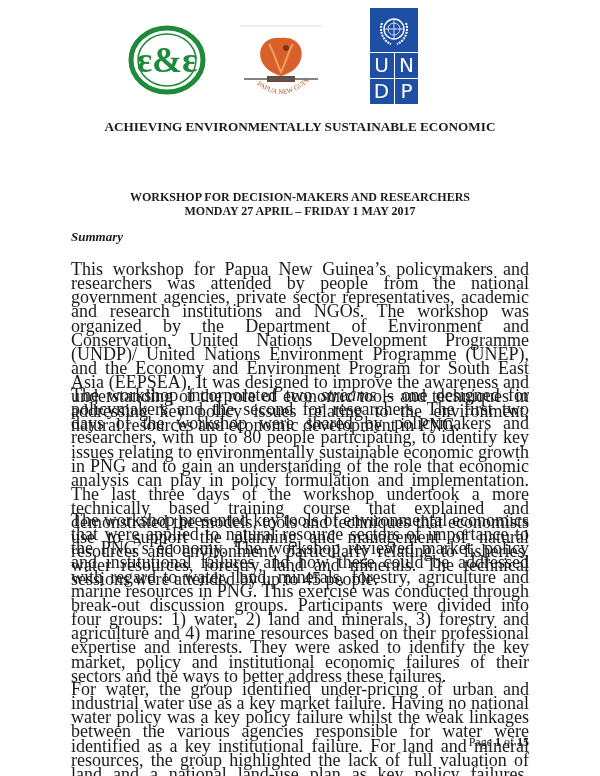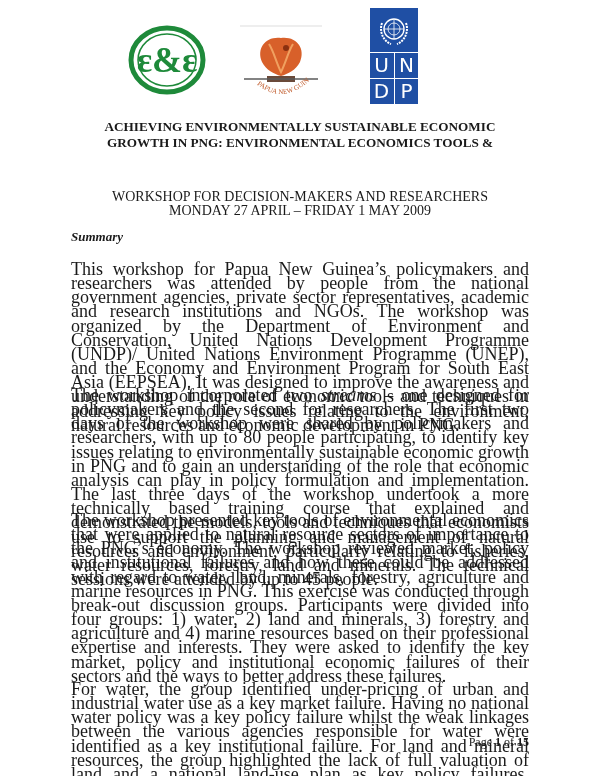--- a/index.html
+++ b/index.html
@@ -17,21 +17,21 @@
                font-family: "DejaVu Sans", sans-serif; font-size: 20px; line-height: 24px; text-align: center; }
   .undp-line-h { position: absolute; left: 0; top: 25px; width: 48px; height: 1px; background: #ffffff; }
   .undp-line-v { position: absolute; left: 24px; top: 0; width: 1px; height: 51px; background: #ffffff; }
   .undp-line-top { position: absolute; left: 0; top: 44px; width: 48px; height: 1px; background: #ffffff; }
   .unep-text { position: absolute; left: 0; top: 50px; width: 70px; text-align: center; color: #1f4fa4;
                font-family: "Liberation Serif", serif; font-size: 14px; font-weight: bold; letter-spacing: 0.2px; }
 
   .title { position: absolute; left: 70px; top: 107px; width: 460px; text-align: center;
            font-weight: bold; font-size: 13.2px; line-height: 15.5px; margin-top: 12px; }
   .subtitle { position: absolute; left: 70px; top: 190px; width: 460px; text-align: center;
-              font-weight: normal; font-size: 14px; line-height: 14px; }
+              font-weight: bold; font-size: 12px; line-height: 14px; }
   .section-heading { position: absolute; left: 71px; top: 229px; font-weight: bold; font-style: italic; font-size: 13px; }
 
   .para { position: absolute; left: 71px; width: 458px; font-size: 18px; line-height: 14.15px;
           text-align: justify; margin: 0; }
   .p1 { top: 262px; }
   .p2 { top: 388px; }
   .p3 { top: 513px; }
   .p4 { top: 638px; margin-top: 44px; }
   .footer { position: absolute; right: 71px; top: 735px; font-size: 12px; }
   .footer b { font-weight: bold; }
@@ -80,26 +80,25 @@
       <div class="undp-cell" style="left:25px;top:26px;">P</div>
       <div class="undp-line-h"></div>
       <div class="undp-line-v"></div>
     </div>
   </div>
 
 </div>
 
 <div class="title">
   <div>ACHIEVING ENVIRONMENTALLY SUSTAINABLE ECONOMIC</div>
-  <div>GROWTH IN PNG: ENVIRONMENTAL ECONOMICS TOOLS &amp;</div>
 </div>
 
 <div class="subtitle">
   <div>WORKSHOP FOR DECISION-MAKERS AND RESEARCHERS</div>
-  <div>MONDAY 27 APRIL – FRIDAY 1 MAY 2009</div>
+  <div>MONDAY 27 APRIL – FRIDAY 1 MAY 2017</div>
 </div>
 
 <div class="section-heading">Summary</div>
 
 <p class="para p1">This workshop for Papua New Guinea’s policymakers and researchers was attended by people from the national government agencies, private sector representatives, academic and research institutions and NGOs. The workshop was organized by the Department of Environment and Conservation, United Nations Development Programme (UNDP)/ United Nations Environment Programme (UNEP), and the Economy and Environment Program for South East Asia (EEPSEA). It was designed to improve the awareness and understanding of the role of economic tools and techniques in addressing key policy issues relating to the environment, natural resources and economic development in PNG.</p>
 <p class="para p2"><span>The workshop incorporated two </span><i>streams</i><span> – one designed for policymakers and the second for researchers. The first two days of the workshop were shared by policymakers and researchers, with up to 80 people participating, to identify key issues relating to environmentally sustainable economic growth in PNG and to gain an understanding of the role that economic analysis can play in policy formulation and implementation. The last three days of the workshop undertook a more technically based training course that explained and demonstrated the models, tools and techniques that economists use to support the planning and management of natural resources and environment, particularly relating to fisheries, water resources, forestry, land and minerals. The technical sessions were attended by up to 45 people.</span></p>
 <p class="para p3">The workshop presented key tools of environmental economics that were applied to natural resource sectors of importance to the PNG’s economy. The workshop reviewed market, policy and institutional failures and how these could be addressed with regard to water, land, minerals, forestry, agriculture and marine resources in PNG. This exercise was conducted through break-out discussion groups. Participants were divided into four groups: 1) water, 2) land and minerals, 3) forestry and agriculture and 4) marine resources based on their professional expertise and interests. They were asked to identify the key market, policy and institutional economic failures of their sectors and the ways to better address these failures.</p>
 <p class="para p4">For water, the group identified under-pricing of urban and industrial water use as a key market failure. Having no national water policy was a key policy failure whilst the weak linkages between the various agencies responsible for water were identified as a key institutional failure. For land and mineral resources, the group highlighted the lack of full valuation of land and a national land-use plan as key policy failures, contributing further to market failure in over/under-</p>
 
 <div class="footer"><span>Page </span><b>1</b><span> of </span><b>15</b></div>

